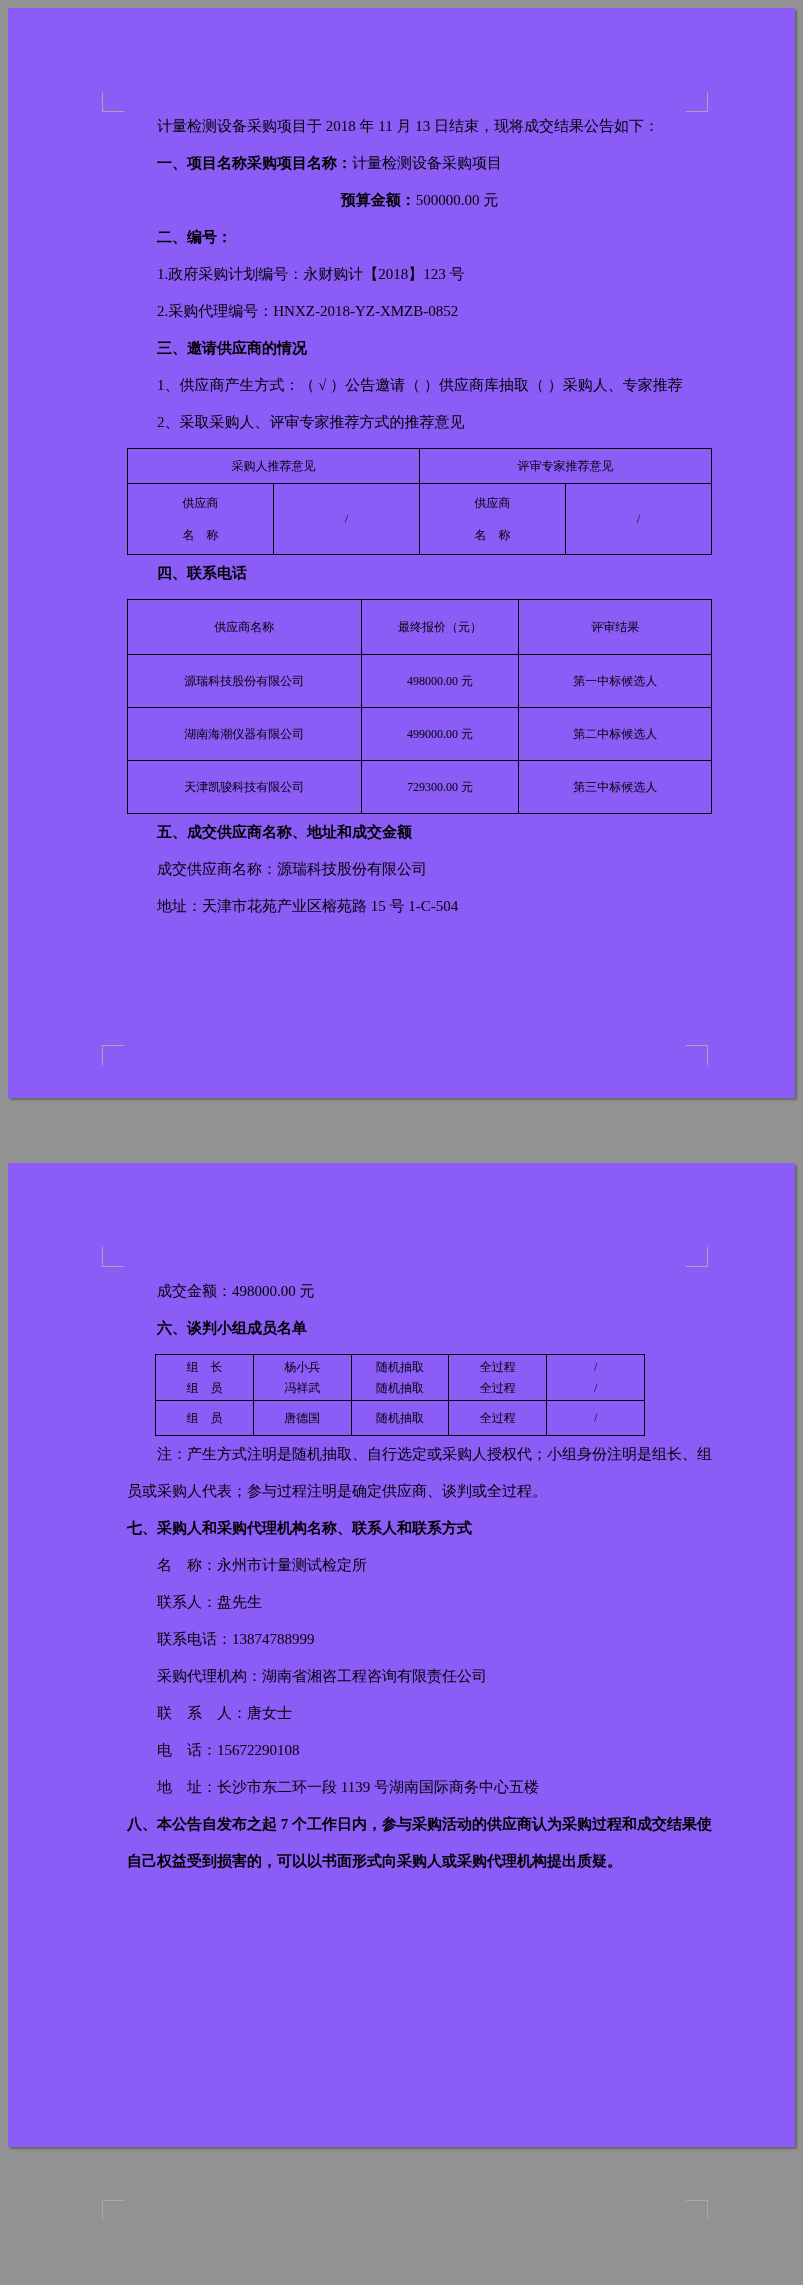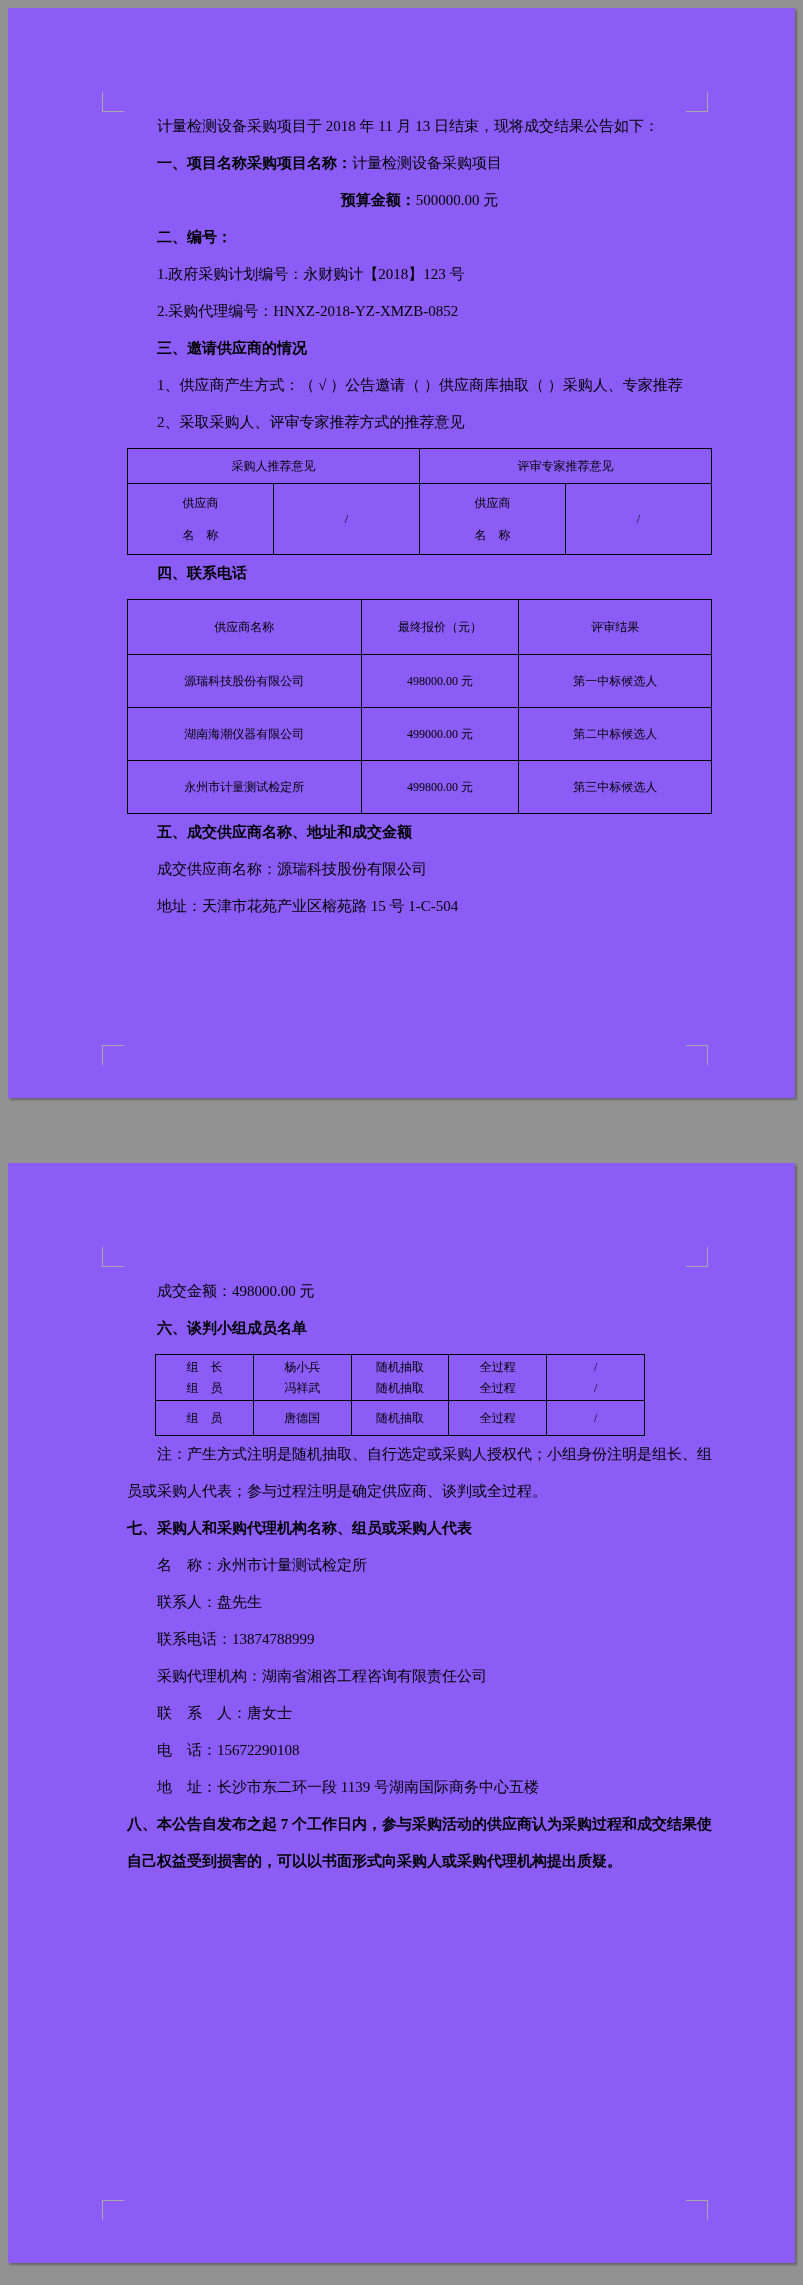--- a/index.html
+++ b/index.html
@@ -12,21 +12,21 @@
     overflow: hidden;
   }
   .page {
     position: relative;
     width: 787px;
     margin: 0 auto;
     background: #8b5cf6;
     box-shadow: 2px 2px 2px rgba(0,0,0,0.3);
   }
   .page-1 { height: 1090px; margin-top: 8px; }
-  .page-2 { height: 1100px; margin-top: 65px; }
+  .page-2 { height: 984px; margin-top: 65px; }
   .content {
     position: absolute;
     left: 119px; right: 83px; top: 0;
     font-size: 15px;
     line-height: 37px;
   }
   .page-1 .content { top: 100px; }
   .page-2 .content { top: 110px; }
   .content p { margin: 0; text-indent: 2em; }
   .content p.no-indent { text-indent: 0; }
@@ -142,22 +142,22 @@
         <td>源瑞科技股份有限公司</td>
         <td>498000.00 元</td>
         <td>第一中标候选人</td>
       </tr>
       <tr>
         <td>湖南海潮仪器有限公司</td>
         <td>499000.00 元</td>
         <td>第二中标候选人</td>
       </tr>
       <tr>
-        <td>永州市计量测试检定所</td>
-        <td>499800.00 元</td>
+        <td>天津凯骏科技有限公司</td>
+        <td>729300.00 元</td>
         <td>第三中标候选人</td>
       </tr>
     </tbody>
       </table>
 
     <p class="bold">五、成交供应商名称、地址和成交金额</p>
     <p>成交供应商名称：源瑞科技股份有限公司</p>
     <p>地址：天津市花苑产业区榕苑路 15 号 1-C-504</p>
   </div>
 </div>
@@ -204,21 +204,21 @@
           <td class="r2">随机抽取</td>
           <td class="r2">全过程</td>
           <td class="r2">/</td>
         </tr>
       </tbody>
         </table>
     </div>
 
     <p>注：产生方式注明是随机抽取、自行选定或采购人授权代；小组身份注明是组长、组员或采购人代表；参与过程注明是确定供应商、谈判或全过程。</p>
 
-    <p class="bold no-indent">七、采购人和采购代理机构名称、组员或采购人代表</p>
+    <p class="bold no-indent">七、采购人和采购代理机构名称、联系人和联系方式</p>
     <p>名　称：永州市计量测试检定所</p>
     <p>联系人：盘先生</p>
     <p>联系电话：13874788999</p>
     <p>采购代理机构：湖南省湘咨工程咨询有限责任公司</p>
     <p>联　系　人：唐女士</p>
     <p>电　话：15672290108</p>
     <p>地　址：长沙市东二环一段 1139 号湖南国际商务中心五楼</p>
 
     <p class="bold no-indent">八、本公告自发布之起 7 个工作日内，参与采购活动的供应商认为采购过程和成交结果使自己权益受到损害的，可以以书面形式向采购人或采购代理机构提出质疑。</p>
   </div>

